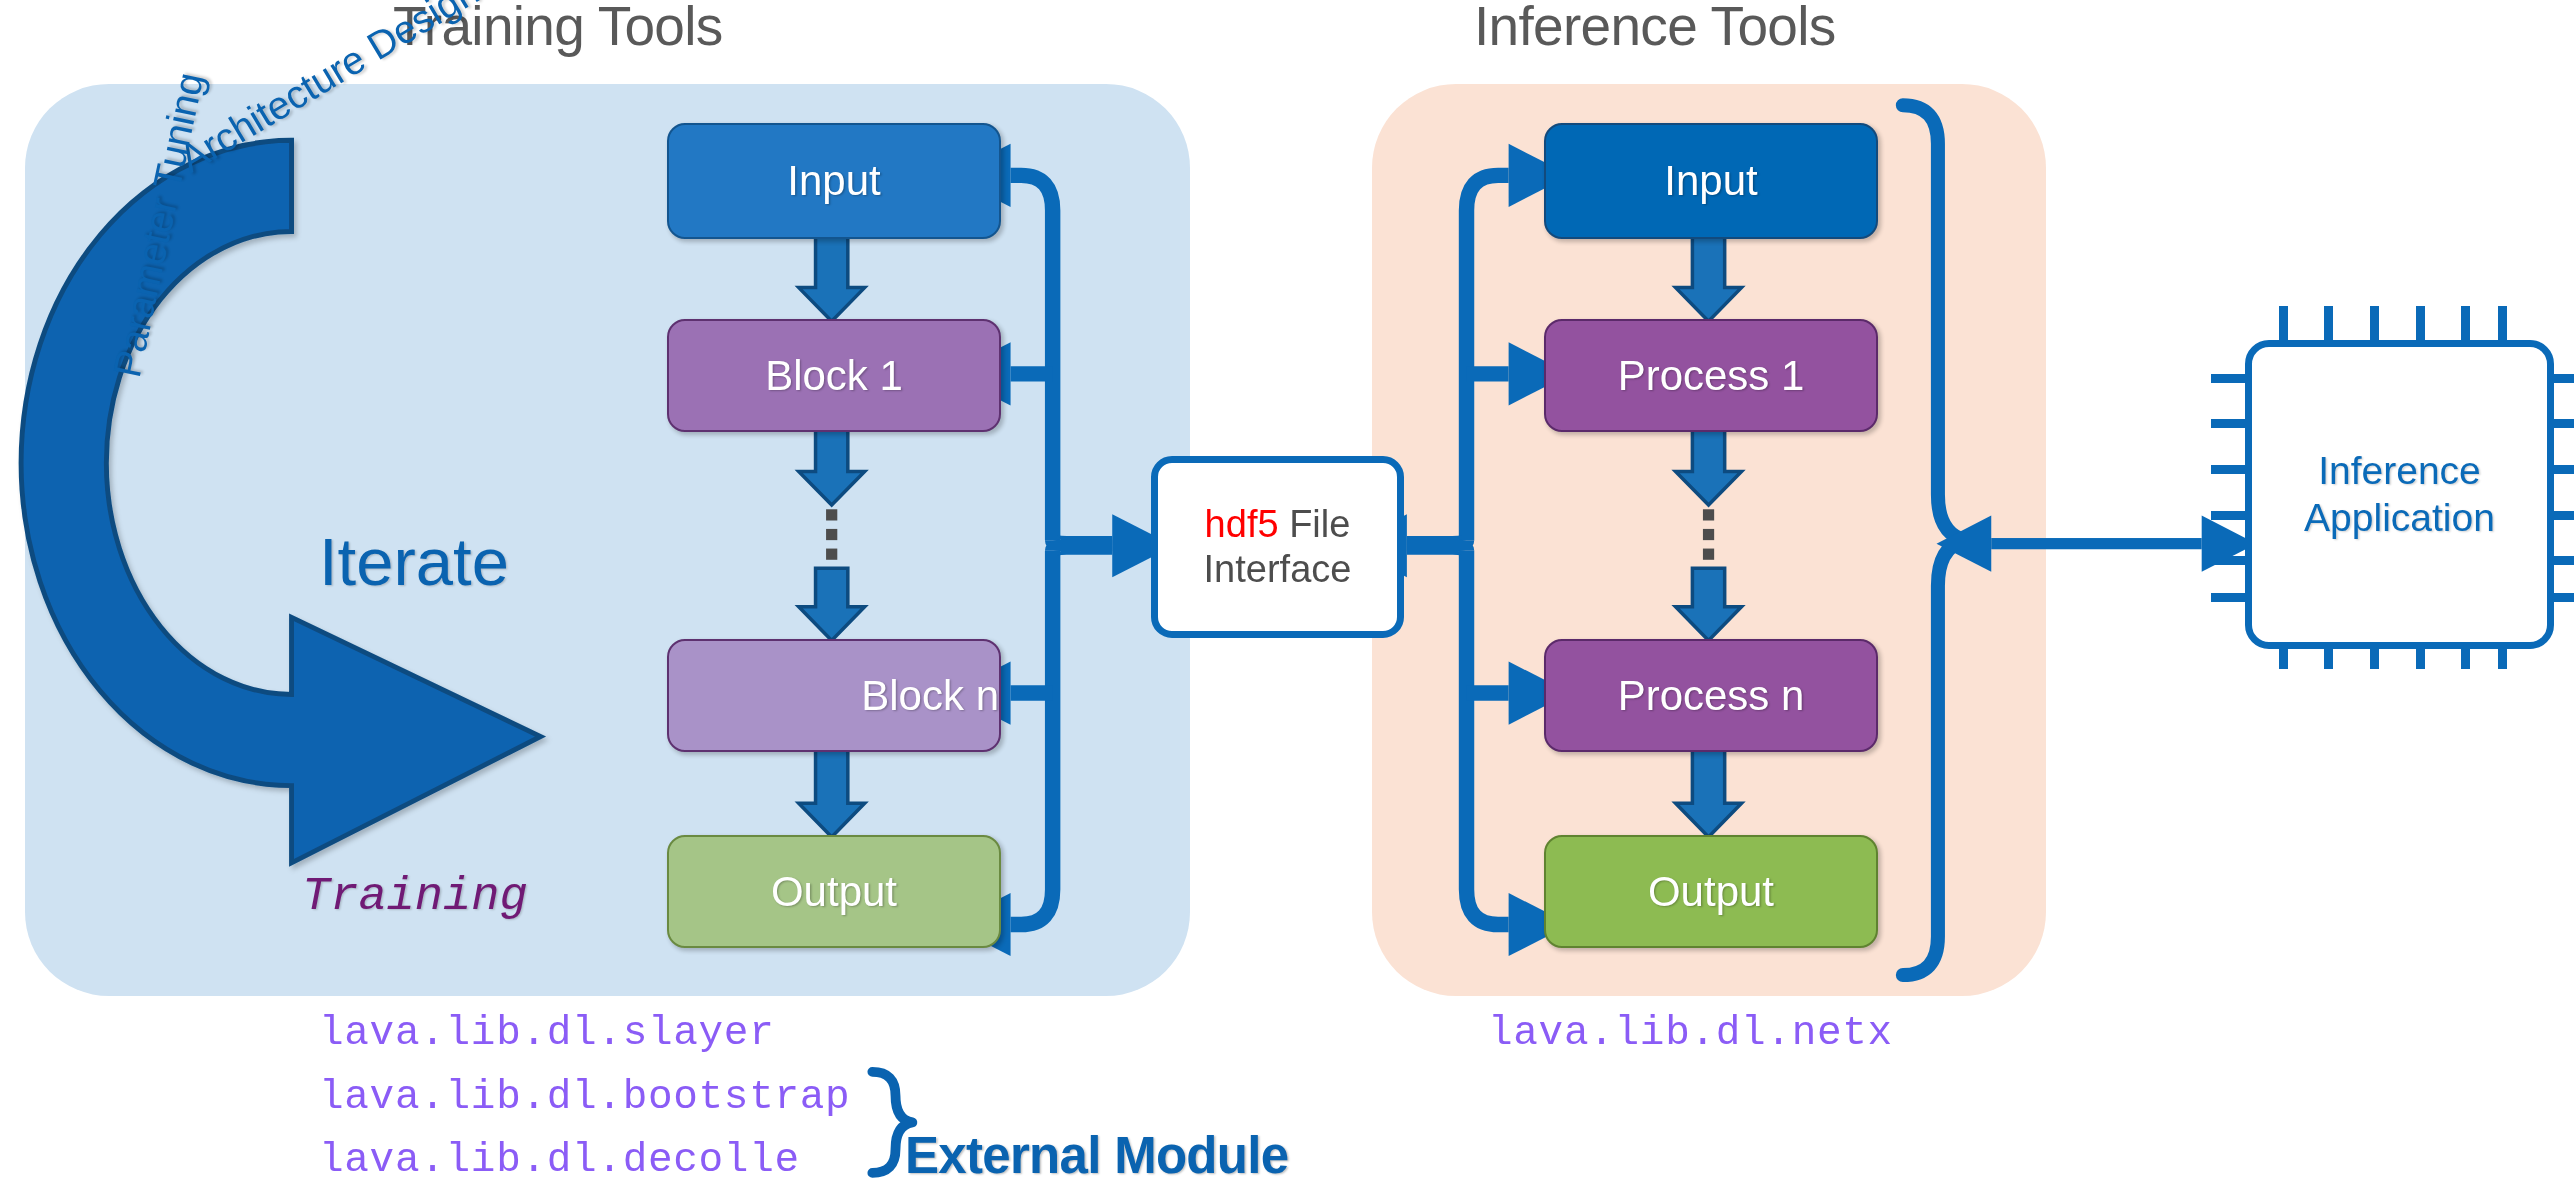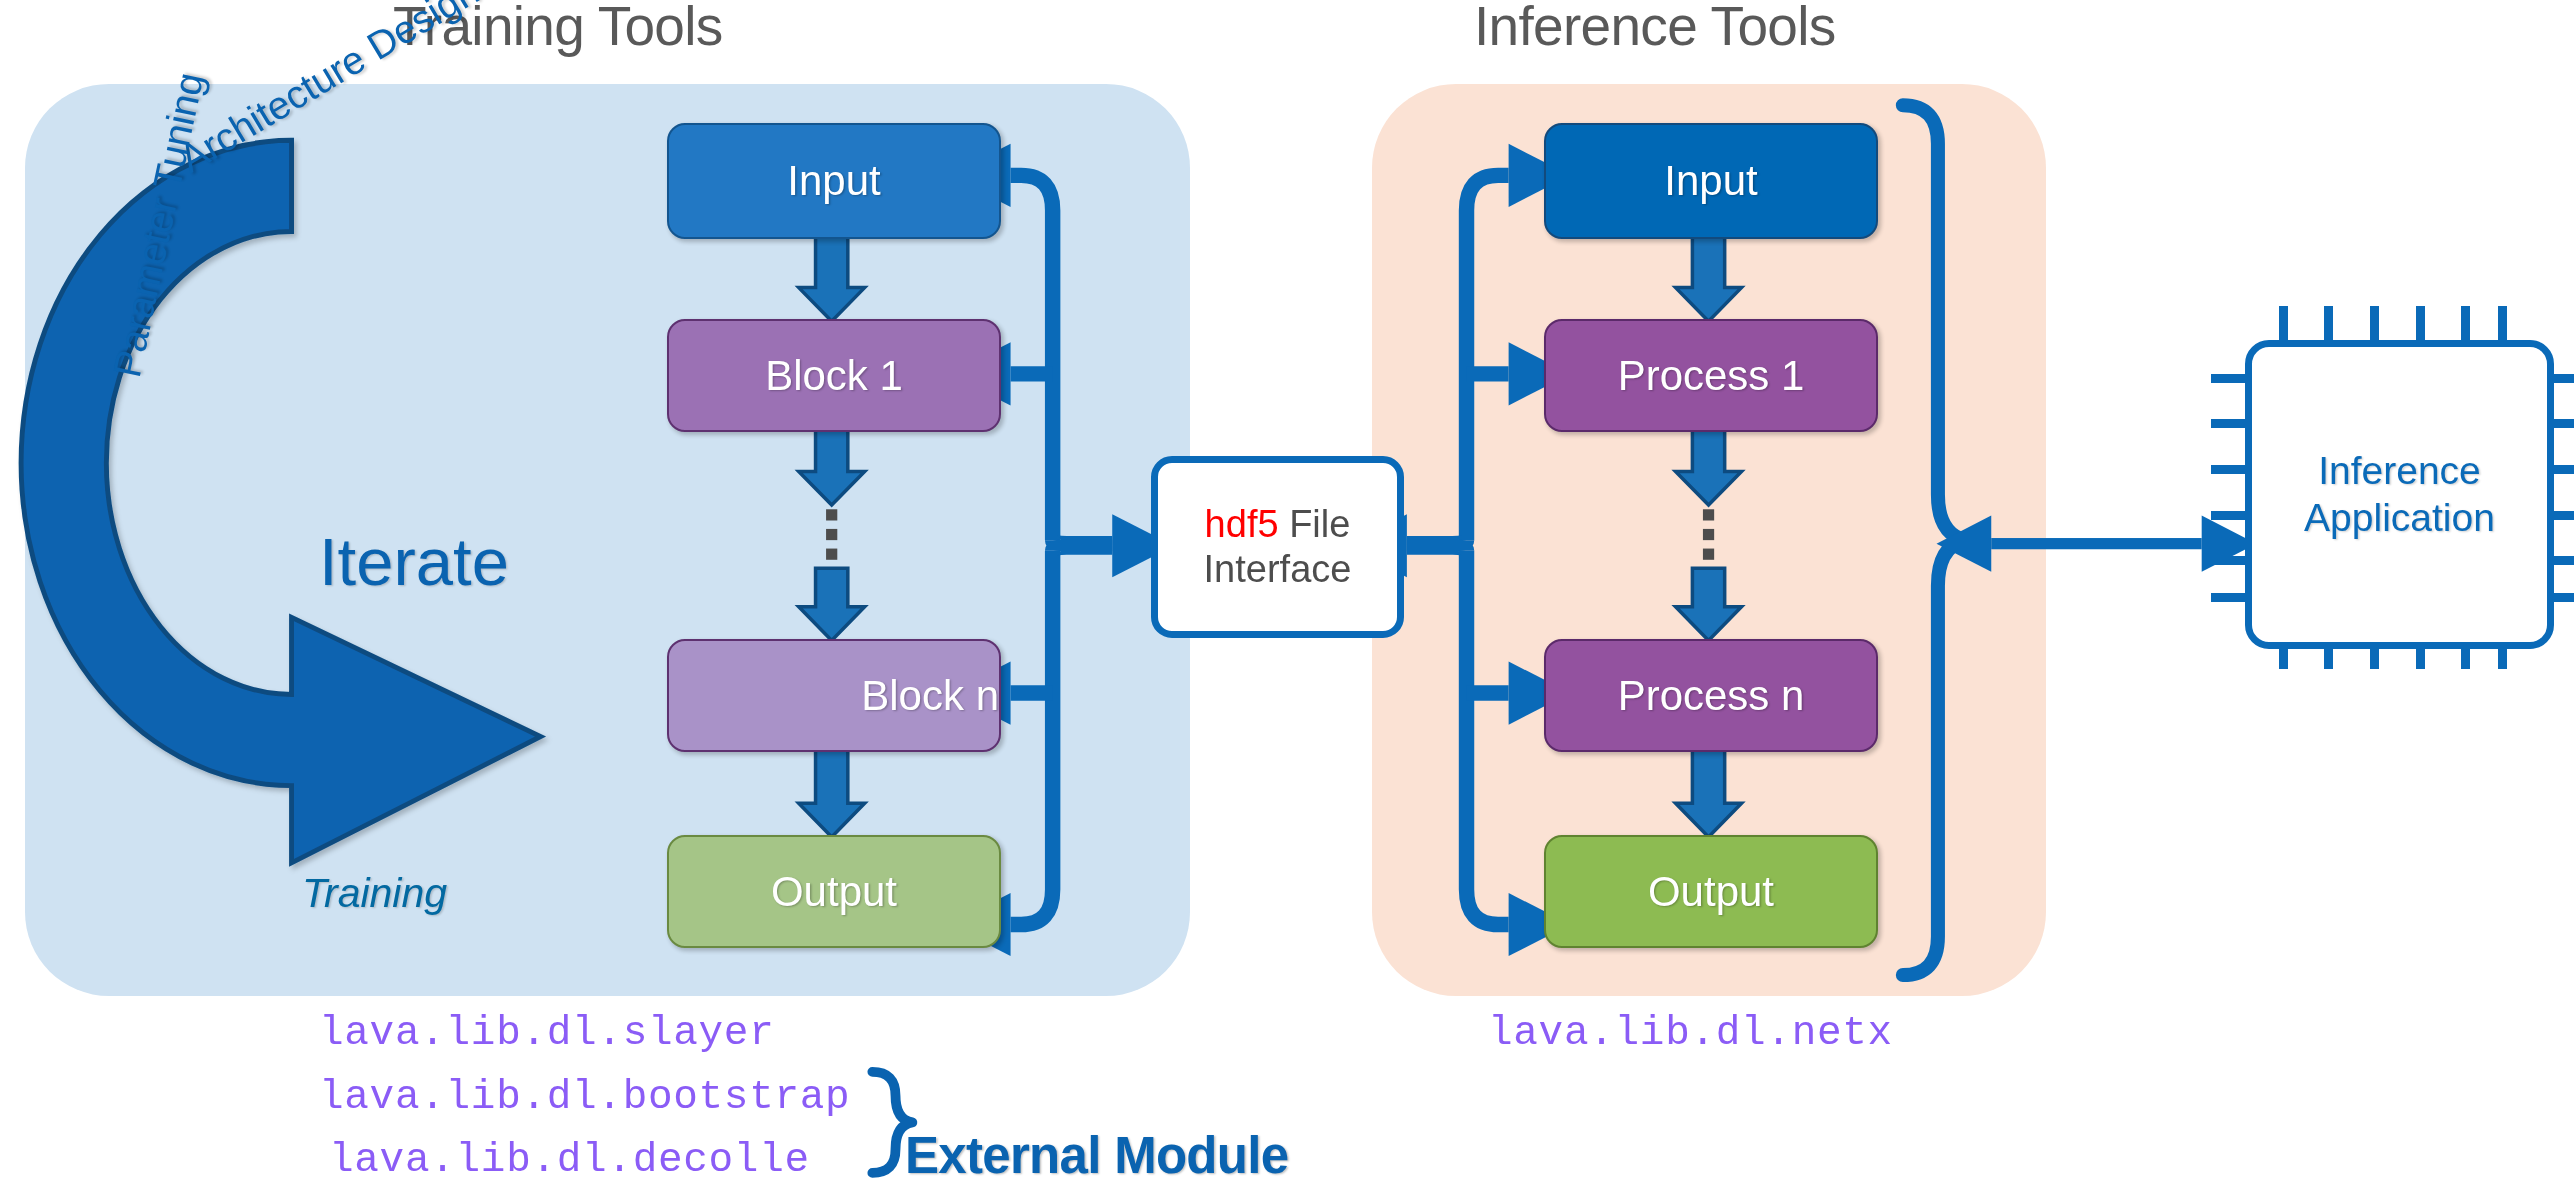--- a/index.html
+++ b/index.html
@@ -72,38 +72,38 @@
 
   
   #wires{position:absolute;left:0;top:0;width:2576px;height:1182px;pointer-events:none;}
 
   
   #label-iterate{
     position:absolute;left:319px;top:523px;font-size:67px;color:#0a63b0;
     text-shadow:1.4px 1.4px 2.1px rgba(0,0,0,0.18);
   }
   #label-training-small{
-    position:absolute;left:302px;top:870px;font-size:41px;color:#0369a1;
-    font-style:italic;text-shadow:1.4px 1.4px 2.1px rgba(0,0,0,0.18);
+    position:absolute;left:302px;top:870px;font-size:47px;color:#701a75;
+    font-style:italic;text-shadow:1.4px 1.4px 2.1px rgba(0,0,0,0.18);font-family:Liberation Mono, monospace;
   }
   .arc-label{
     position:absolute;font-size:39px;color:#0a63b0;white-space:nowrap;
     text-shadow:2.1px 2.1px 2.8px rgba(0,0,0,0.20);
   }
   #label-arch{left:172px;top:144px;transform:rotate(-31deg);transform-origin:left top;}
   #label-param{left:105px;top:372px;transform:rotate(-78deg);transform-origin:left top;}
 
   
   .mono{
     position:absolute;font-family:"Liberation Mono","DejaVu Sans Mono",monospace;
     font-size:41px;color:#8b5cf6;white-space:pre;letter-spacing:0.7px;
   }
   #mod-slayer   {left:319px;top:1010px;}
   #mod-bootstrap{left:319px;top:1074px;}
-  #mod-decolle  {left:319px;top:1137px;margin-left:10px;}
+  #mod-decolle  {left:319px;top:1137px;}
   #mod-netx     {left:1488px;top:1010px;}
 
   #label-external{
     position:absolute;left:905px;top:1126px;font-size:51px;color:#0a63b0;
     font-weight:600;letter-spacing:-0.7px;
     text-shadow:1.4px 1.4px 2.1px rgba(0,0,0,0.25);
   }
 </style>
 </head>
 <body>

